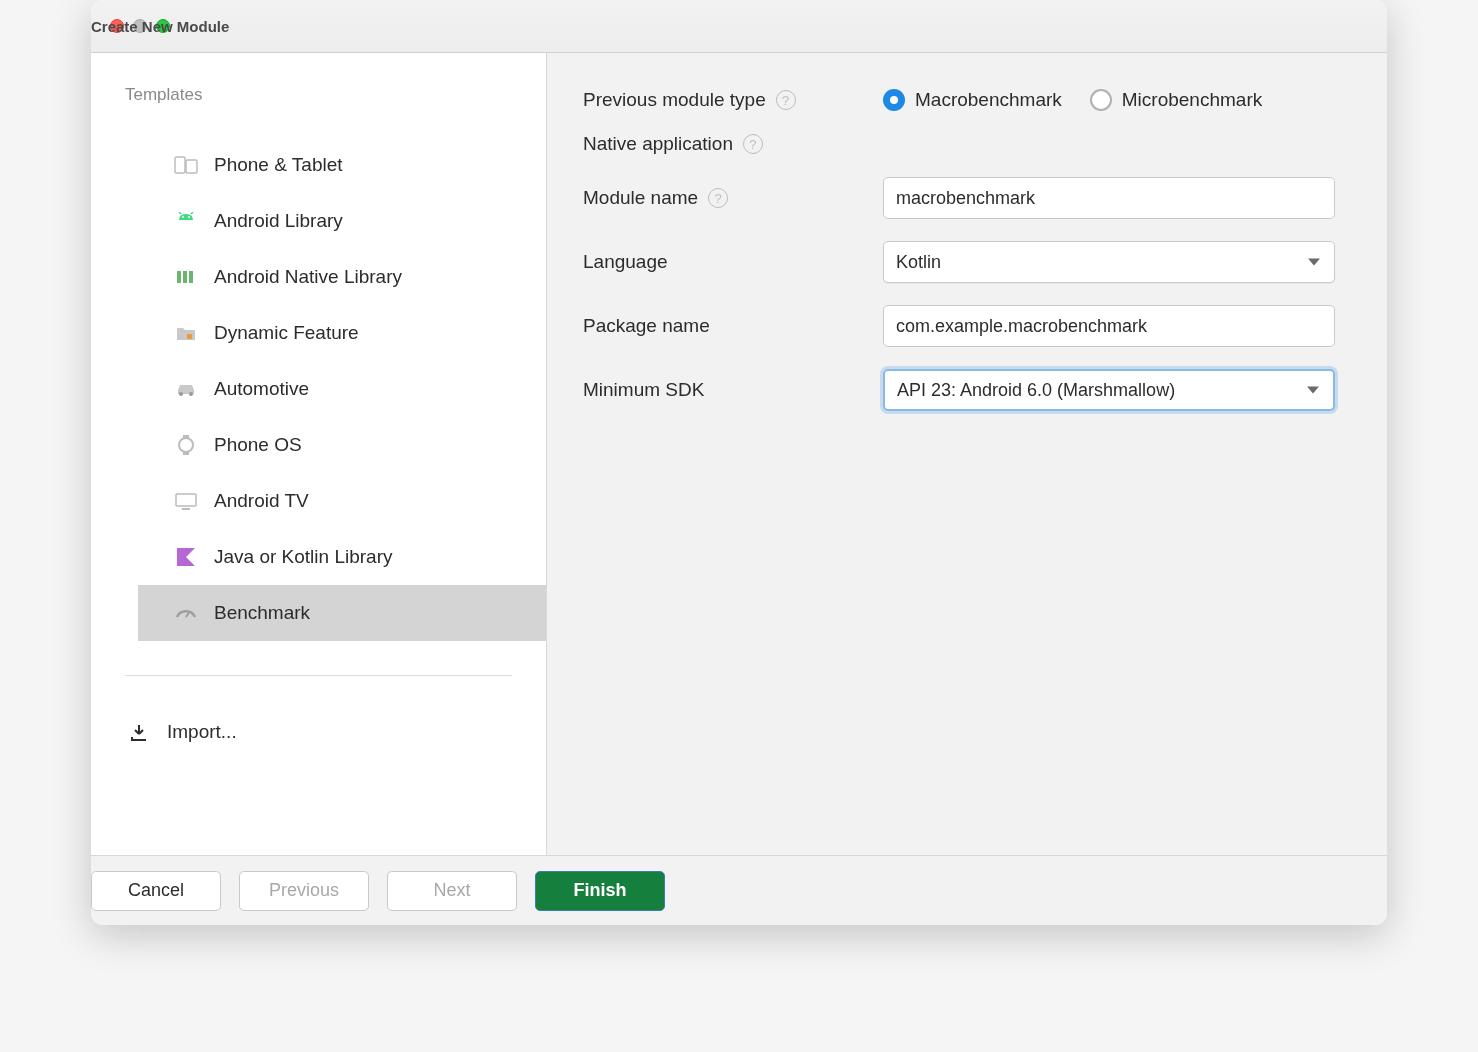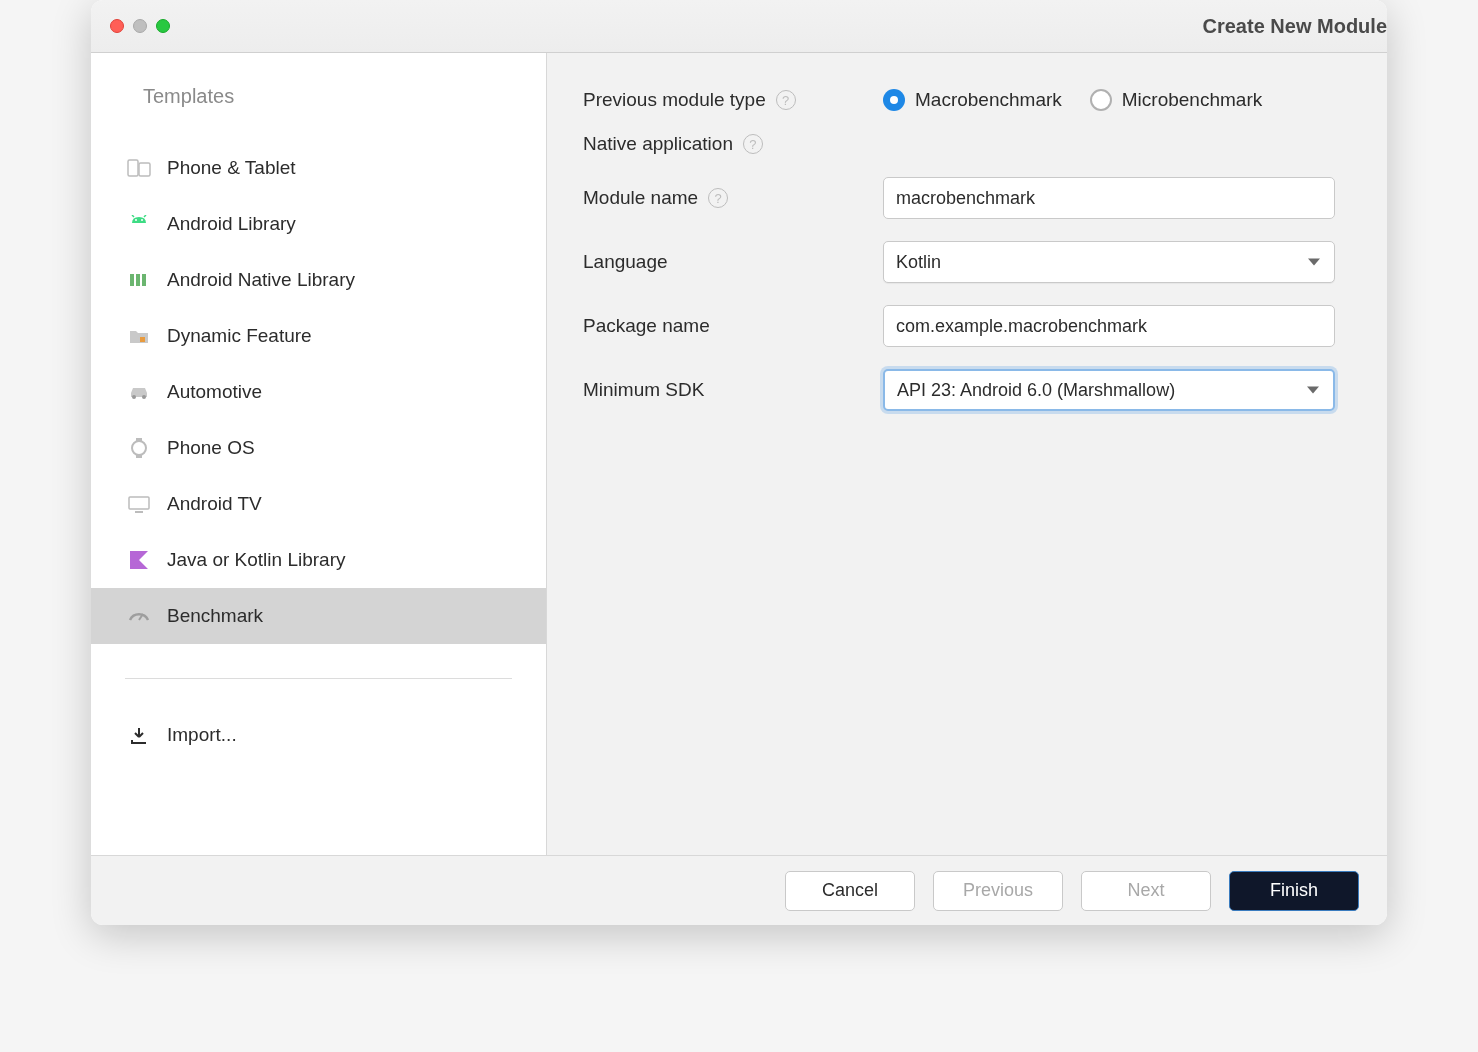--- a/index.html
+++ b/index.html
@@ -44,47 +44,48 @@
       height: 14px;
       border-radius: 50%;
     }
     .tl-red { background: #ff5f57; border: 0.5px solid #e14239; }
     .tl-yellow { background: #bfbfbf; border: 0.5px solid #a9a9a9; }
     .tl-green { background: #28c840; border: 0.5px solid #18a92b; }
     .title {
       position: absolute;
       left: 0;
       right: 0;
-      text-align: right;
-      font-size: 20px;
+      text-align: left;
+      font-size: 15px;
       font-weight: 600;
       color: #4a4a4a;
       pointer-events: none;
     }
     .content {
       flex: 1;
       display: flex;
       overflow: hidden;
     }
     .sidebar {
       width: 456px;
       background: #fff;
       border-right: 1px solid #d8d8d8;
       padding-top: 32px;
       display: flex;
       flex-direction: column;
     }
     .sidebar-heading {
-      padding-left: 52px;
-      font-size: 20px;
+      padding-left: 34px;
+      font-size: 17px;
       color: #8a8a8a;
       margin-bottom: 32px;
     }
     .template-list {
       list-style: none;
+      margin-left: 47px;
     }
     .template-item {
       height: 56px;
       display: flex;
       align-items: center;
       padding-left: 34px;
       font-size: 19px;
       color: #2c2c2c;
       cursor: pointer;
     }
@@ -223,43 +224,43 @@
     .select-focused {
       border: 2px solid #8ab9e8;
       box-shadow: 0 0 0 3px rgba(138,185,232,0.4);
     }
     .footer {
       height: 70px;
       background: #f2f2f2;
       border-top: 1px solid #d8d8d8;
       display: flex;
       align-items: center;
-      justify-content: flex-end;
       gap: 18px;
       padding-right: 28px;
     }
     .btn {
       min-width: 130px;
       height: 40px;
       border: 1px solid #c9c9c9;
       border-radius: 5px;
       font-size: 18px;
       background: #fff;
       color: #2c2c2c;
       cursor: pointer;
       padding: 0 22px;
     }
     .btn:disabled {
       color: #a8a8a8;
       cursor: default;
     }
     .btn-primary {
-      background: #0f172a;
+      background: #15803d;
       color: #fff;
       border: 1px solid #3a7cbf;
+      font-weight: bold;
     }
   </style>
 </head>
 <body>
 
 <div class="window">
   <div class="titlebar">
     <div class="traffic-lights">
       <div class="traffic-light tl-red"></div>
       <div class="traffic-light tl-yellow"></div>

